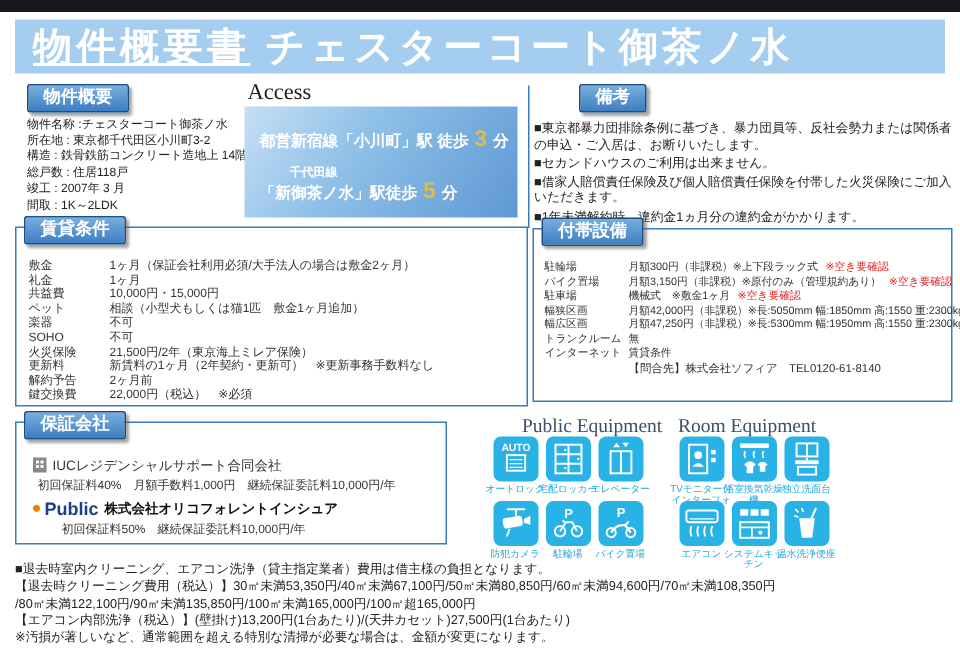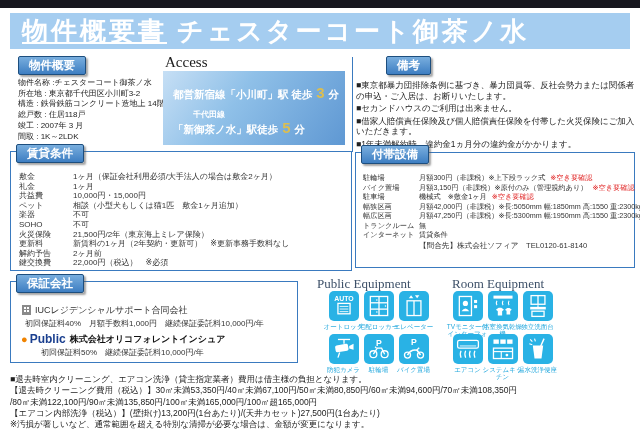--- a/index.html
+++ b/index.html
@@ -207,21 +207,21 @@
     <div class="g-terms1">初回保証料40%　月額手数料1,000円　継続保証委託料10,000円/年</div>
     <div class="g-company2">
       <span class="orico-dot">●</span>
       <span class="orico-text">Public</span>
       <span class="g-name2">株式会社オリコフォレントインシュア</span>
     </div>
     <div class="g-terms2">初回保証料50%　継続保証委託料10,000円/年</div>
   </div>
   <div class="btn" style="left:16px;top:274px;">保証会社</div>
 
-  <div class="equip-title" style="left:317px;">Public Equipment</div>
+  <div class="equip-title" style="left:348px;">Public Equipment</div>
   <div class="equip-title" style="left:452px;">Room Equipment</div>
 
   <div class="equip-grid" style="left:326px;">
     <div class="tile">
       <div class="tile-box">
         <svg viewBox="0 0 30 30">
             <text x="15" y="9" fill="#fff" font-size="8" font-weight="bold" text-anchor="middle">AUTO</text>
             <rect x="8" y="12" width="14" height="12" fill="none" stroke="#fff" stroke-width="1.5"></rect>
             <line x1="10" y1="15.5" x2="20" y2="15.5" stroke="#fff"></line>
             <line x1="10" y1="18.5" x2="20" y2="18.5" stroke="#fff"></line>

